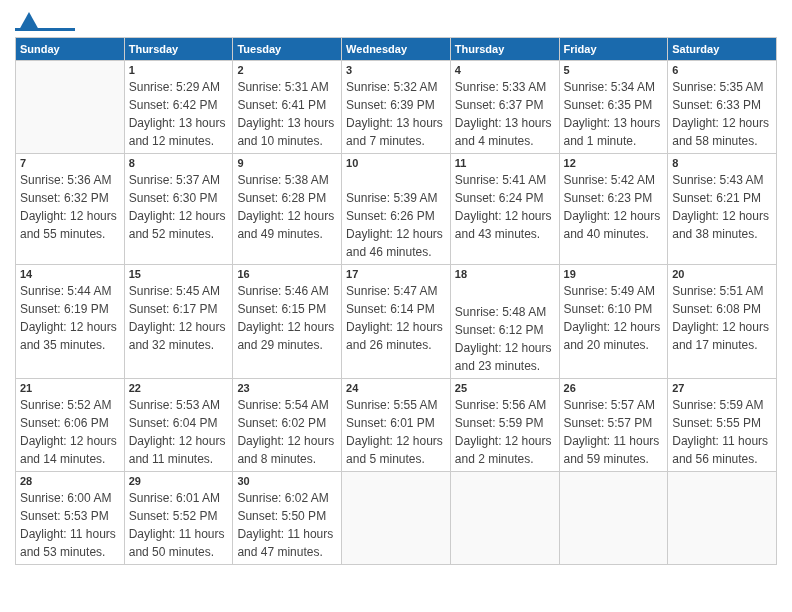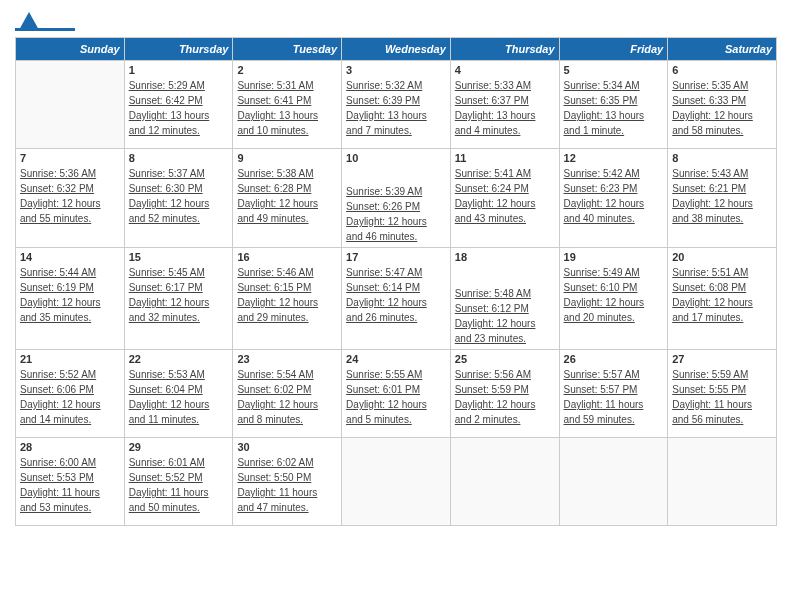--- a/index.html
+++ b/index.html
@@ -36,47 +36,45 @@
       width: 100%;
       border-collapse: collapse;
       table-layout: fixed;
     }
     thead tr th {
       background: #1a6aad;
       color: #fff;
       font-size: 11px;
       font-weight: bold;
       padding: 5px 4px;
-      text-align: right;
+      text-align: left;
       border: 1px solid #ccc;
-      font-style: italic;
     }
     tbody tr td {
       border: 1px solid #ccc;
       vertical-align: top;
       padding: 3px 4px;
       font-size: 8.5px;
       color: #333;
       height: 88px;
     }
     tbody tr td.empty {
       background: #f9f9f9;
     }
     .day-num {
       font-size: 11px;
       font-weight: bold;
       color: #333;
       display: block;
       margin-bottom: 2px;
     }
     .day-info {
-      font-size: 10px;
+      font-size: 12px;
       color: #444;
       line-height: 1.5;
-      text-decoration: underline;
     }
     .logo-container {
       display: flex;
       align-items: center;
     }
   </style>
 </head>
 <body>
 
 <div class="container">

